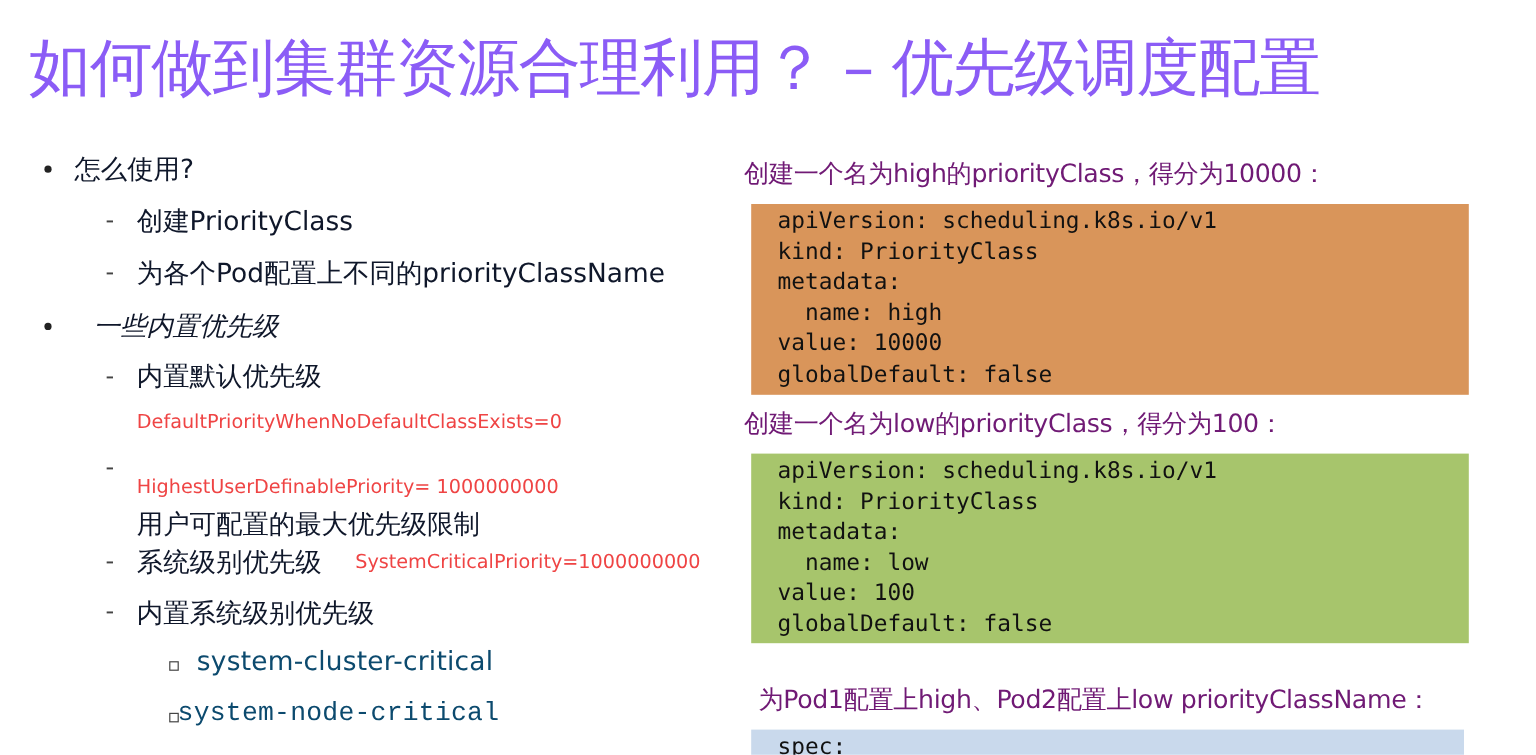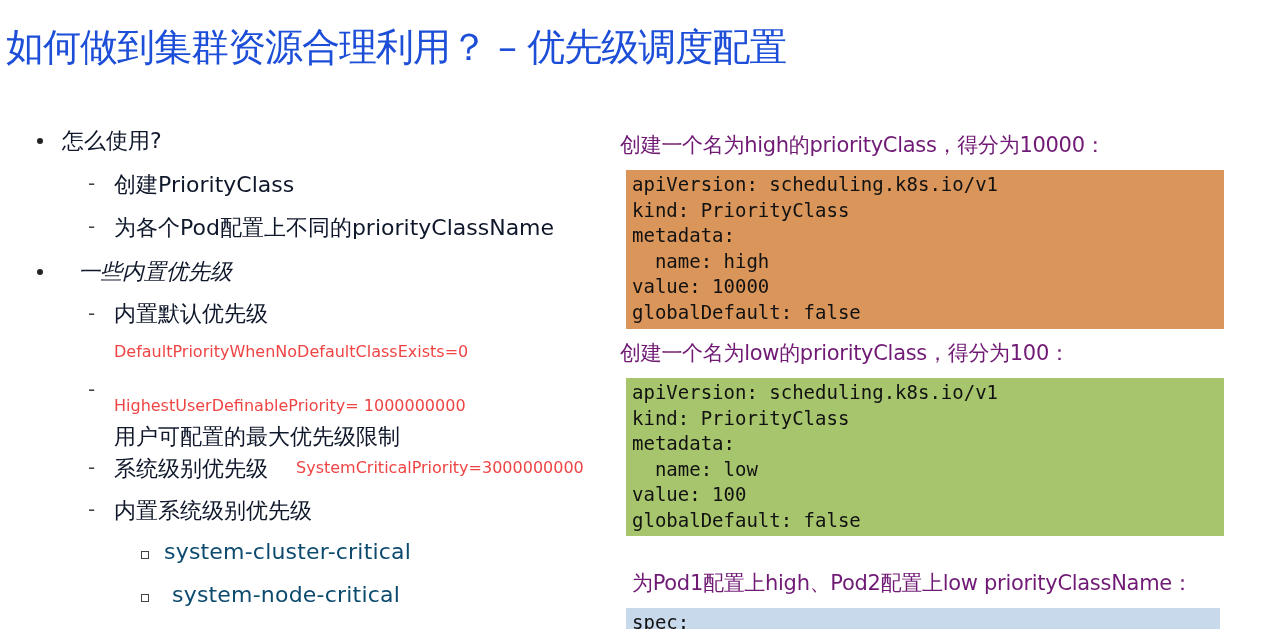--- a/index.html
+++ b/index.html
@@ -10,24 +10,24 @@
     body {
       width: 1280px;
       height: 629px;
       overflow: hidden;
       position: relative;
       font-family: "DejaVu Sans", "Liberation Sans", sans-serif;
       color: #222;
     }
     .title {
       position: absolute;
-      left: 6px;
+      left: 24px;
       top: 22px;
-      font-size: 38px;
-      color: #1d4ed8;
+      font-size: 52px;
+      color: #8b5cf6;
       letter-spacing: -1px;
       white-space: nowrap;
     }
     .left {
       position: absolute;
       left: 0;
       top: 0;
     }
     .row {
       position: absolute;
@@ -63,21 +63,21 @@
       color: #701a75;
       white-space: nowrap;
       letter-spacing: -0.3px;
     }
     .code {
       position: absolute;
       font-family: "DejaVu Sans Mono", "Liberation Mono", monospace;
       font-size: 19px;
       line-height: 25.5px;
       color: #111;
-      padding: 2px 6px;
+      padding: 2px 22px;
       box-sizing: border-box;
       white-space: pre;
     }
     .code-orange { background: #d9955a; }
     .code-green { background: #a7c56c; }
     .code-blue { background: #c9d9ec; }
   </style>
 </head>
 <body>
 
@@ -100,30 +100,30 @@
   <div class="dash" style="left:88px; top:301px;">-</div>
   <div class="row l2" style="left:114px; top:299px;">内置默认优先级</div>
   <div class="row small" style="left:114px; top:342px;">DefaultPriorityWhenNoDefaultClassExists=0</div>
 
   <div class="dash" style="left:88px; top:377px;">-</div>
   <div class="row l2" style="left:114px; top:376px;margin-top:46px;">用户可配置的最大优先级限制</div>
   <div class="row small" style="left:114px; top:396px;">HighestUserDefinablePriority= 1000000000</div>
 
   <div class="dash" style="left:88px; top:455px;">-</div>
   <div class="row l2" style="left:114px; top:454px;">系统级别优先级</div>
-  <div class="row small" style="left:296px; top:458px;">SystemCriticalPriority=3000000000</div>
+  <div class="row small" style="left:296px; top:458px;">SystemCriticalPriority=1000000000</div>
 
   <div class="dash" style="left:88px; top:497px;">-</div>
   <div class="row l2" style="left:114px; top:496px;">内置系统级别优先级</div>
 
   <div class="sq" style="left:141px; top:551px;"></div>
   <div class="row mono-item" style="left:164px; top:539px;">system-cluster-critical</div>
 
   <div class="sq" style="left:141px; top:594px;"></div>
-  <div class="row mono-item" style="left:172px; top:582px;">system-node-critical</div>
+  <div class="row mono-item" style="left:148px; top:582px;font-family:Liberation Mono, monospace;">system-node-critical</div>
 </div>
 
 <div class="caption" style="left:620px; top:131px;">创建一个名为high的priorityClass，得分为10000：</div>
 <div class="code code-orange" style="left:626px; top:170px; width:598px; height:159px;">apiVersion: scheduling.k8s.io/v1
 kind: PriorityClass
 metadata:
   name: high
 value: 10000
 globalDefault: false</div>
 

